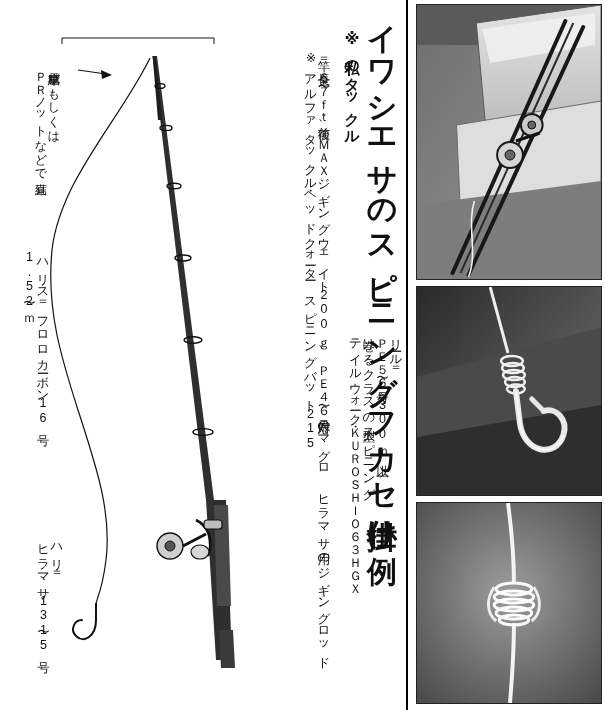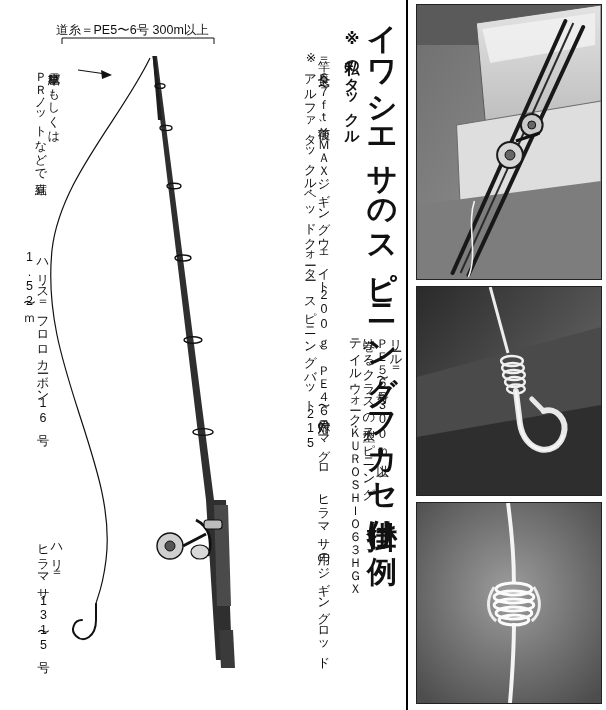--- a/index.html
+++ b/index.html
@@ -122,21 +122,20 @@
         <ellipse cx="200" cy="552" rx="9" ry="7" fill="#d8d8d8" stroke="#111" stroke-width="1.2"></ellipse>
         <rect x="204" y="520" width="18" height="9" rx="3" fill="#bdbdbd" stroke="#111" stroke-width="1.1"></rect>
       </g>
     </svg>
 
     <div class="vtext title">イワシエサのスピニングフカセ仕掛け例</div>
     <div class="vtext subtitle">※私のタックル</div>
     <div class="vtext spec-col">竿＝全長６〜７ｆｔ前後、ＭＡＸジギングウェイト200ｇ、ＰＥ４〜６号対応のマグロ ヒラマサ用のジギングロッド
 ※アルファタックル・ヘッドクォーター スピニングバット215</div>
 
-    <div class="topline-label">道糸＝PE5〜6号 300m以上</div>
     <div class="vtext knot-label">電車結びもしくは
 ＰＲノットなどで直結</div>
     <div class="vtext harisu-label">ハリス＝フロロカーボン16号
 1.5〜2ｍ</div>
     <div class="vtext hari-label">ハリ＝
 ヒラマサ13〜15号</div>
     <div class="vtext reel-col">リール＝
 ＰＥ５〜６号を300ｍ以上
 巻けるクラスの大型スピニング
 テイルウォーク・ＫＵＲＯＳＨＩＯ６３ＨＧＸ</div>

